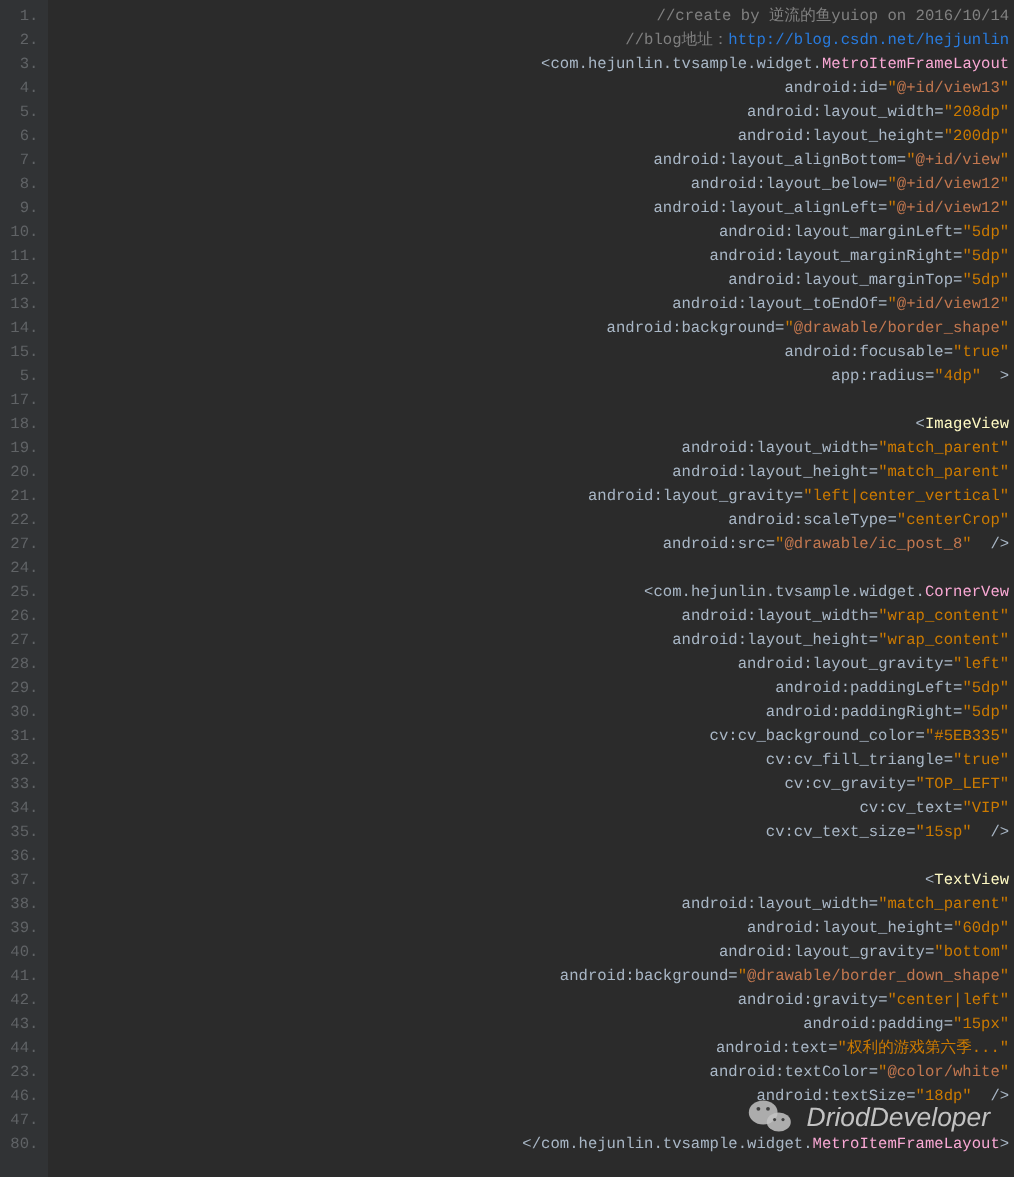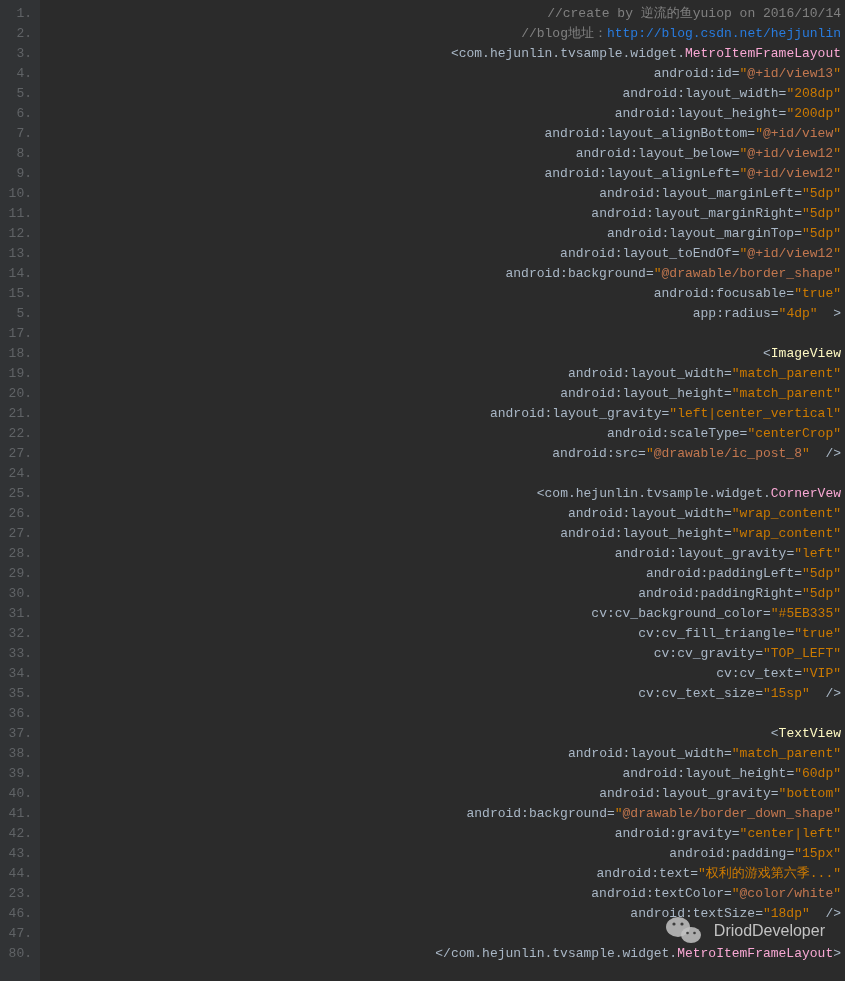--- a/index.html
+++ b/index.html
@@ -46,21 +46,22 @@
   .c-bracket { color: #a9b7c6; }
   .watermark {
     position: absolute;
     right: 20px;
     bottom: 30px;
     display: flex;
     align-items: center;
     gap: 10px;
     color: #dddddd;
     font-family: Arial, sans-serif;
-    font-size: 16px;
+    font-size: 22px;
+    font-style: italic;
     opacity: 0.85;
   }
   .wechat-icon {
     width: 40px;
     height: 40px;
     display: flex;
     align-items: center;
     justify-content: center;
   }
   .wechat-icon svg { width: 40px; height: 40px; }

